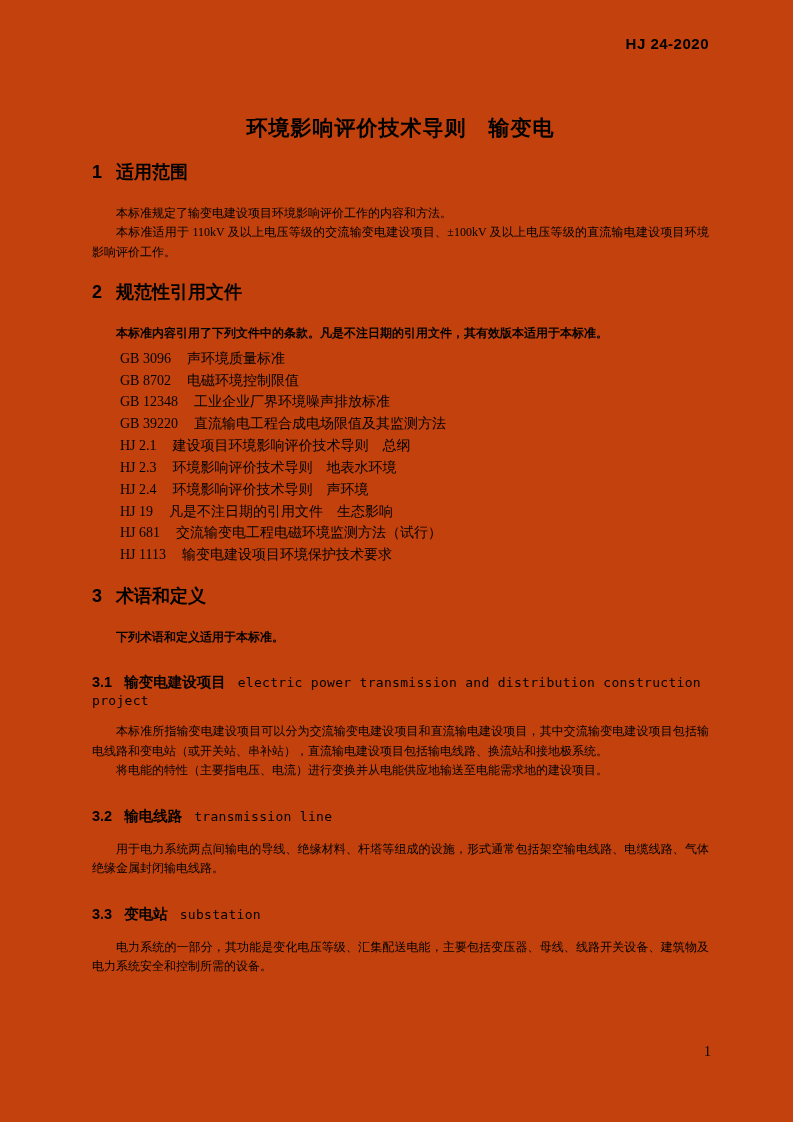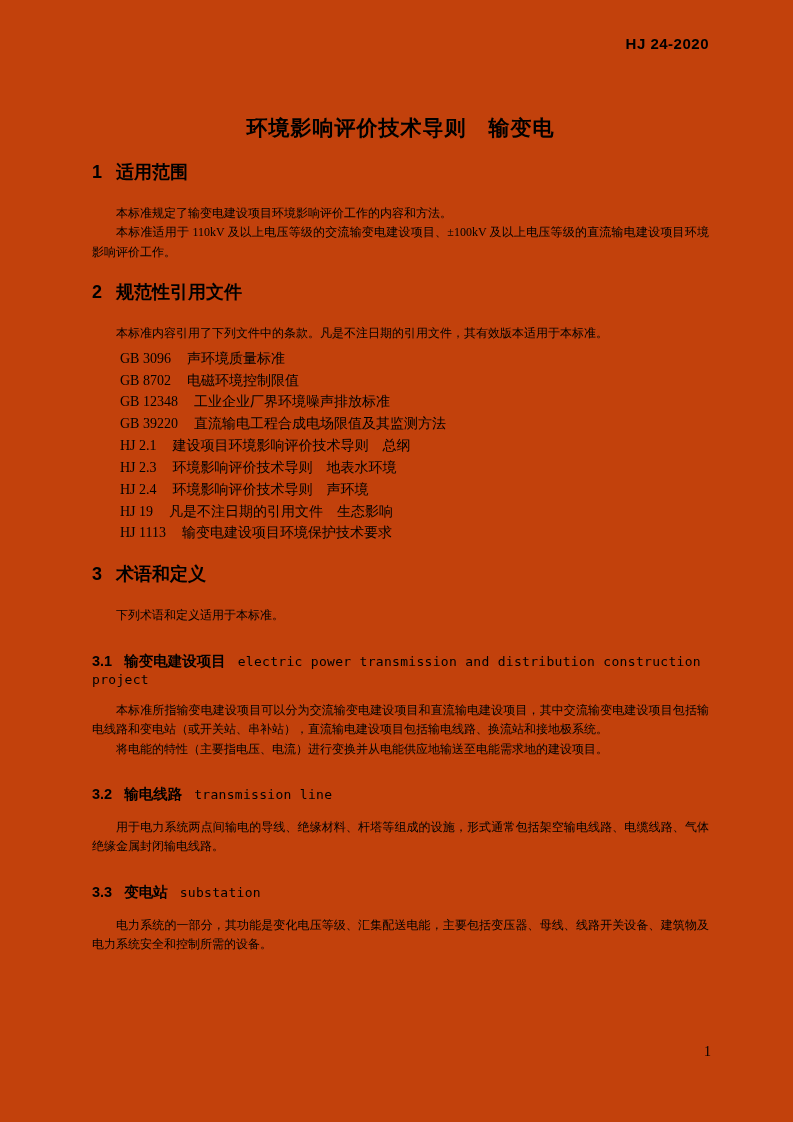--- a/index.html
+++ b/index.html
@@ -34,21 +34,21 @@
     font-size: 18px;
   }
   .sec-heading .sec-num { margin-right: 14px; }
   .body-block { margin-top: 20px; }
   p.para {
     font-size: 12px;
     line-height: 1.62;
     text-align: justify;
     text-indent: 2em;
   }
-  .intro-para { margin-top: 20px; }
+  .intro-para { margin-top: 20px; font-weight: bold; }
   .ref-list { margin-top: 4px; }
   .ref-item {
     font-size: 14px;
     line-height: 1.56;
     padding-left: 28px;
   }
   .ref-item .ref-code { margin-right: 16px; }
   .term-heading {
     margin-top: 26px;
     font-family: "Liberation Sans", sans-serif;
@@ -94,20 +94,21 @@
   <p class="para intro-para">本标准内容引用了下列文件中的条款。凡是不注日期的引用文件，其有效版本适用于本标准。</p>
   <div class="ref-list">
     <div class="ref-item"><span class="ref-code">GB 3096</span><span>声环境质量标准</span></div>
     <div class="ref-item"><span class="ref-code">GB 8702</span><span>电磁环境控制限值</span></div>
     <div class="ref-item"><span class="ref-code">GB 12348</span><span>工业企业厂界环境噪声排放标准</span></div>
     <div class="ref-item"><span class="ref-code">GB 39220</span><span>直流输电工程合成电场限值及其监测方法</span></div>
     <div class="ref-item"><span class="ref-code">HJ 2.1</span><span>建设项目环境影响评价技术导则　总纲</span></div>
     <div class="ref-item"><span class="ref-code">HJ 2.3</span><span>环境影响评价技术导则　地表水环境</span></div>
     <div class="ref-item"><span class="ref-code">HJ 2.4</span><span>环境影响评价技术导则　声环境</span></div>
     <div class="ref-item"><span class="ref-code">HJ 19</span><span>凡是不注日期的引用文件　生态影响</span></div>
+    <div class="ref-item"><span class="ref-code">HJ 681</span><span>交流输变电工程电磁环境监测方法（试行）</span></div>
     <div class="ref-item"><span class="ref-code">HJ 1113</span><span>输变电建设项目环境保护技术要求</span></div>
   </div>
 
   <div class="sec-heading">
     <span class="sec-num">3</span><span>术语和定义</span>
   </div>
   <p class="para intro-para">下列术语和定义适用于本标准。</p>
 
   <div class="term-heading">
     <span class="term-num">3.1</span><span class="term-zh">输变电建设项目</span><span class="term-en">electric power transmission and distribution construction project</span>

